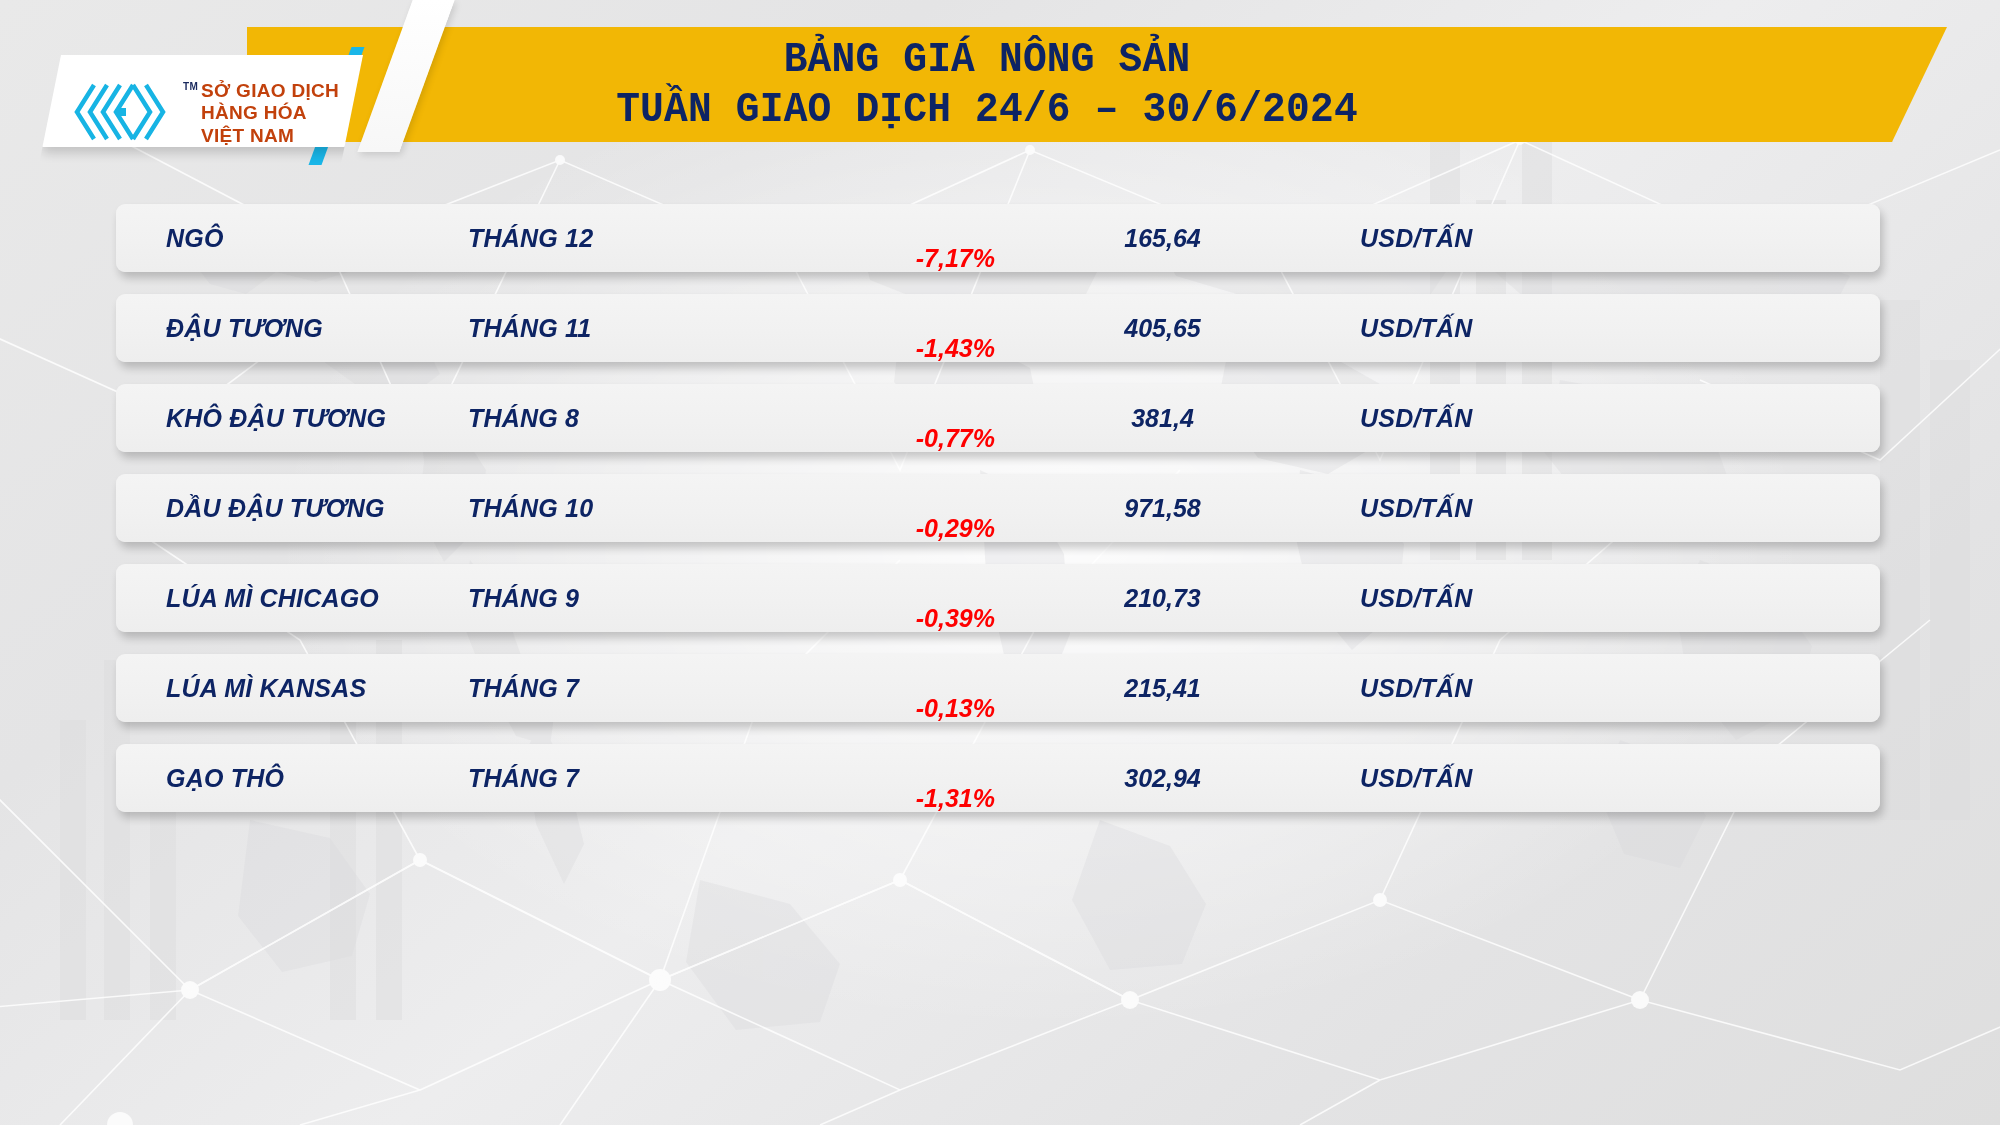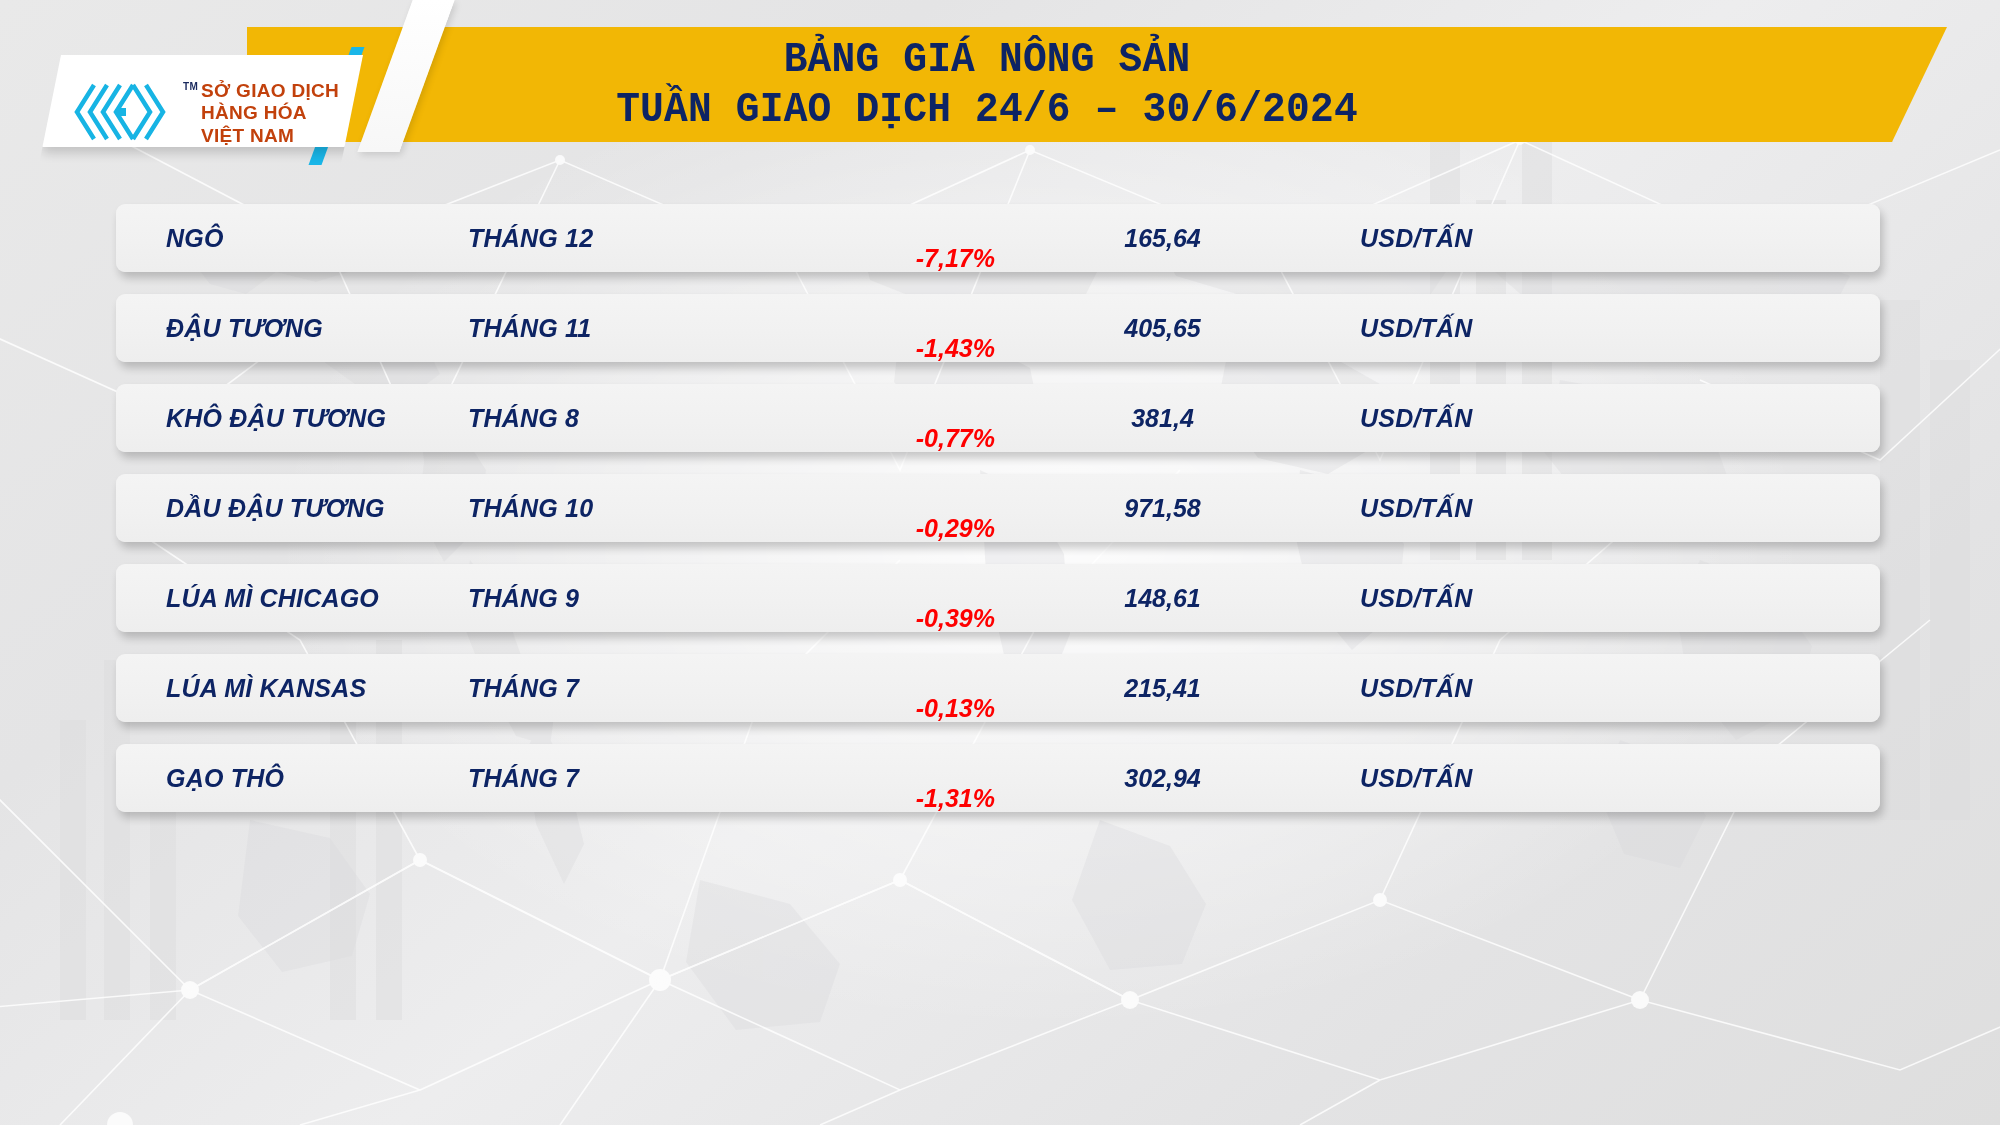--- a/index.html
+++ b/index.html
@@ -261,21 +261,21 @@
         <div class="c-name">DẦU ĐẬU TƯƠNG</div>
         <div class="c-month">THÁNG 10</div>
         <div class="c-change">-0,29%</div>
         <div class="c-price">971,58</div>
         <div class="c-unit">USD/TẤN</div>
       </div>
       <div class="row">
         <div class="c-name">LÚA MÌ CHICAGO</div>
         <div class="c-month">THÁNG 9</div>
         <div class="c-change">-0,39%</div>
-        <div class="c-price">148,61</div>
+        <div class="c-price">210,73</div>
         <div class="c-unit">USD/TẤN</div>
       </div>
       <div class="row">
         <div class="c-name">LÚA MÌ KANSAS</div>
         <div class="c-month">THÁNG 7</div>
         <div class="c-change">-0,13%</div>
         <div class="c-price">215,41</div>
         <div class="c-unit">USD/TẤN</div>
       </div>
       <div class="row">

